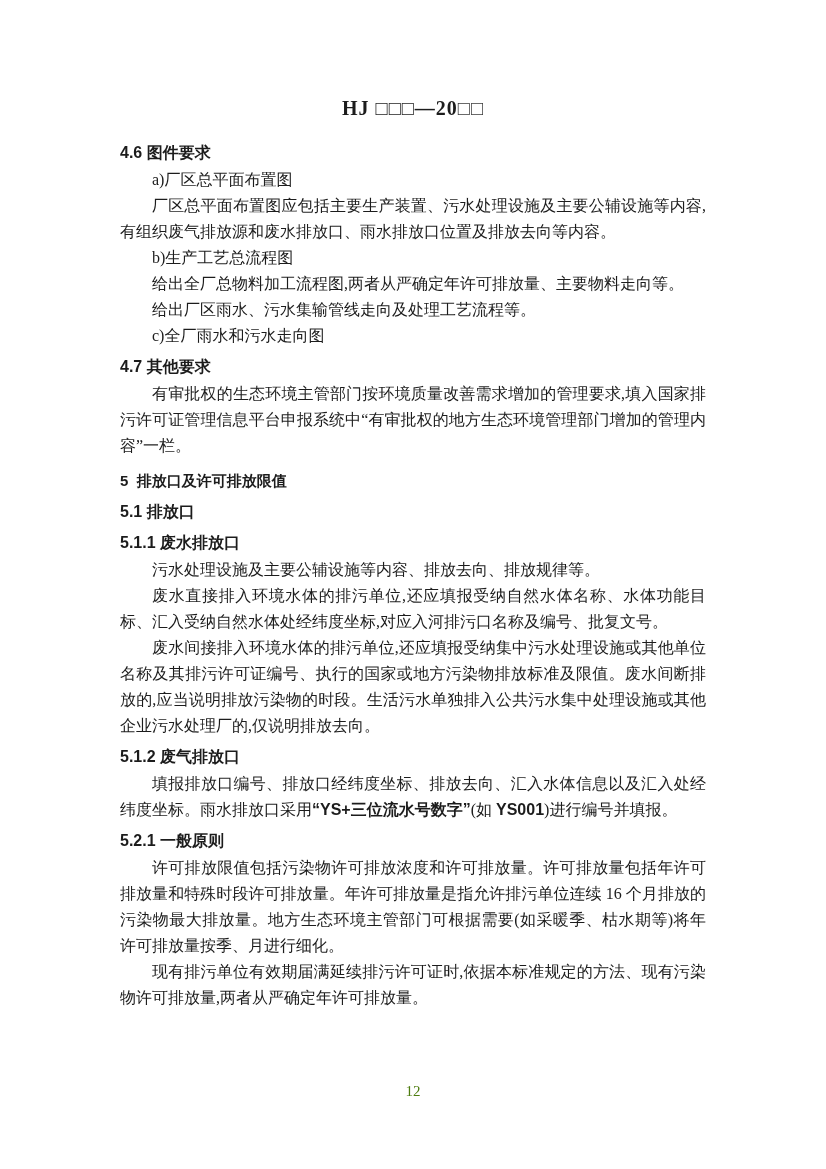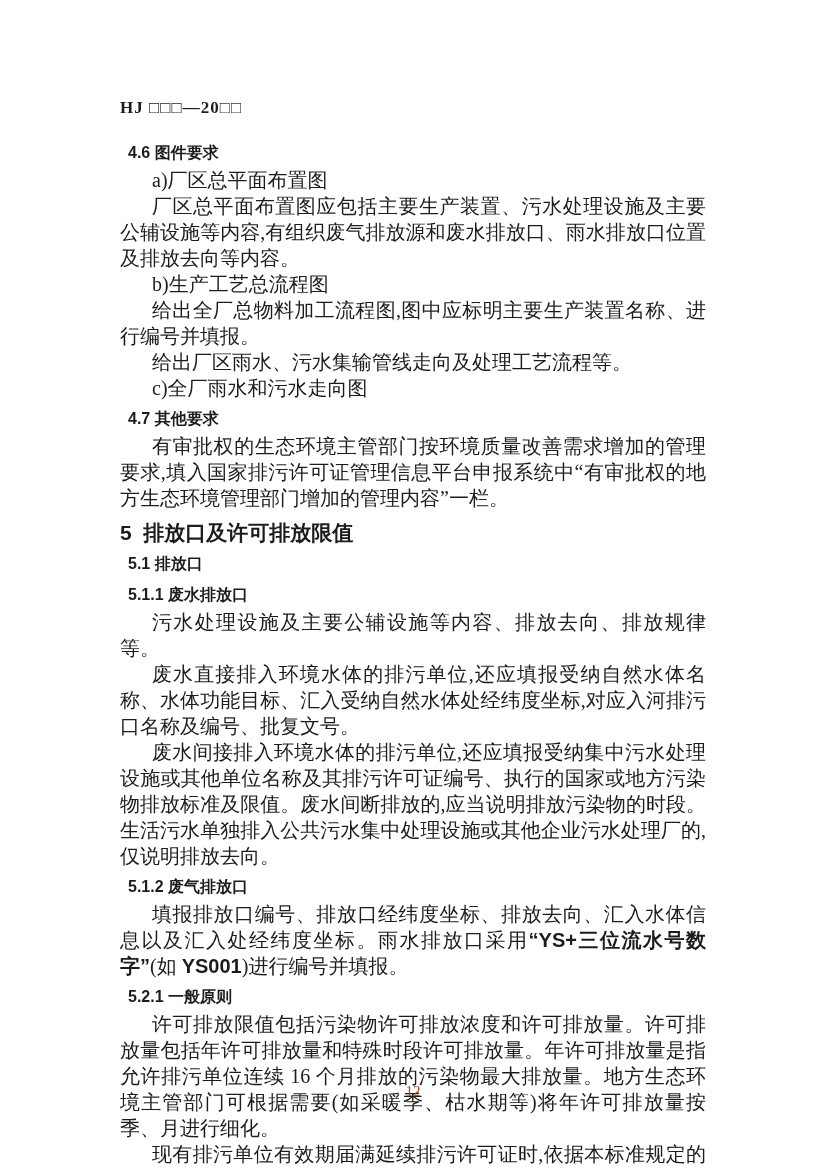--- a/index.html
+++ b/index.html
@@ -12,80 +12,80 @@
     box-sizing: border-box;
     width: 826px;
     height: 1169px;
     background: #ffffff;
     color: #1c1c1c;
     font-family: "Liberation Serif", "DejaVu Serif", serif;
     padding: 96px 120px 0 120px;
     overflow: hidden;
   }
   .doc-header {
-    text-align: left;
+    text-align: center;
     font-family: "Liberation Serif", "DejaVu Serif", serif;
     font-weight: bold;
-    font-size: 17px;
+    font-size: 20px;
     line-height: 24px;
     letter-spacing: 1px;
     margin-bottom: 20px;
   }
   .doc-header .code-tail {
     font-weight: normal;
     color: #3a3a3a;
   }
   h1, h2, h3 {
     font-family: "Liberation Sans", "DejaVu Sans", sans-serif;
     color: #1c1c1c;
     font-weight: bold;
     white-space: pre-wrap;
-    margin: 5px 0 1px 8px;
+    margin: 5px 0 1px 0;
     line-height: 26px;
   }
-  h1 { font-size: 21px; margin: 9px 0 3px 0; }
+  h1 { font-size: 15px; margin: 9px 0 3px 0; }
   h2 { font-size: 16px; }
   h3 { font-size: 16px; }
   p {
     margin: 0;
-    font-size: 20px;
+    font-size: 16px;
     line-height: 26px;
     text-align: justify;
     text-align-last: left;
     text-indent: 32px;
     word-break: break-all;
   }
   p b {
     font-weight: bold;
     font-family: "Liberation Sans", "DejaVu Sans", sans-serif;
   }
   .page-number {
     position: absolute;
     left: 0;
     right: 0;
     bottom: 68px;
     text-align: center;
     font-size: 15px;
     line-height: 20px;
     font-family: "Liberation Serif", "DejaVu Serif", serif;
-    color: #c2410c;
+    color: #4d7c0f;
   }
 </style>
 </head>
 <body>
 
 <div class="page">
 
   <div class="doc-header"><span>HJ □□□—20</span><span class="code-tail">□□</span></div>
 
   <h2>4.6 图件要求</h2>
   <p>a)厂区总平面布置图</p>
   <p>厂区总平面布置图应包括主要生产装置、污水处理设施及主要公辅设施等内容,有组织废气排放源和废水排放口、雨水排放口位置及排放去向等内容。</p>
   <p>b)生产工艺总流程图</p>
-  <p>给出全厂总物料加工流程图,图中应标明主要生产装置名称、进行编号并填报。</p>
+  <p>给出全厂总物料加工流程图,两者从严确定年许可排放量、主要物料走向等。</p>
   <p>给出厂区雨水、污水集输管线走向及处理工艺流程等。</p>
   <p>c)全厂雨水和污水走向图</p>
 
   <h2>4.7 其他要求</h2>
   <p>有审批权的生态环境主管部门按环境质量改善需求增加的管理要求,填入国家排污许可证管理信息平台申报系统中“有审批权的地方生态环境管理部门增加的管理内容”一栏。</p>
 
   <h1>5  排放口及许可排放限值</h1>
 
   <h2>5.1 排放口</h2>
 

